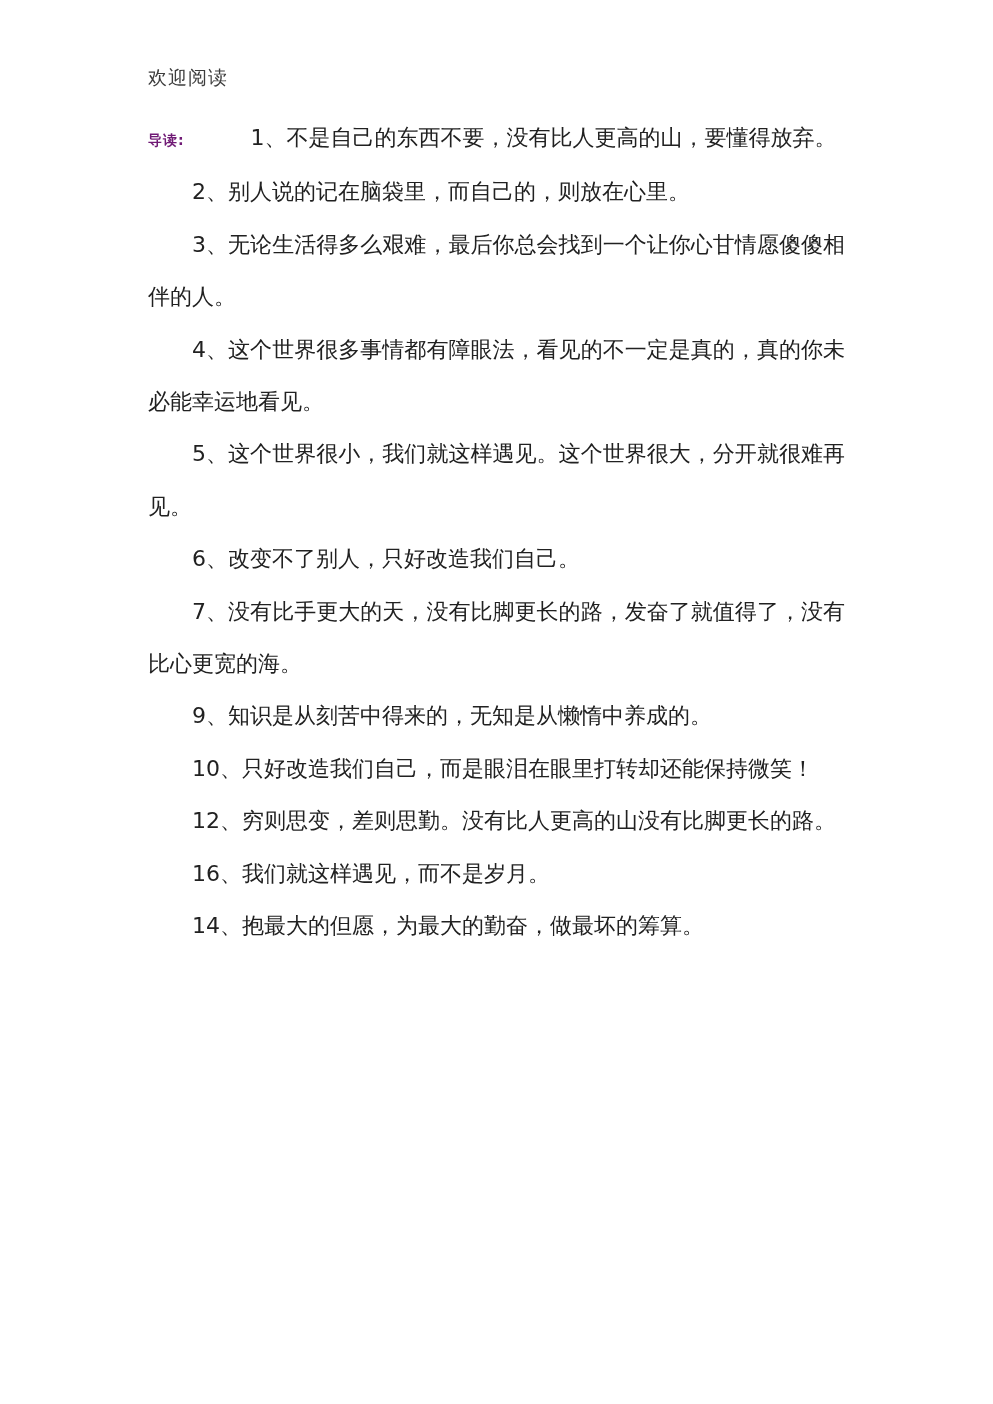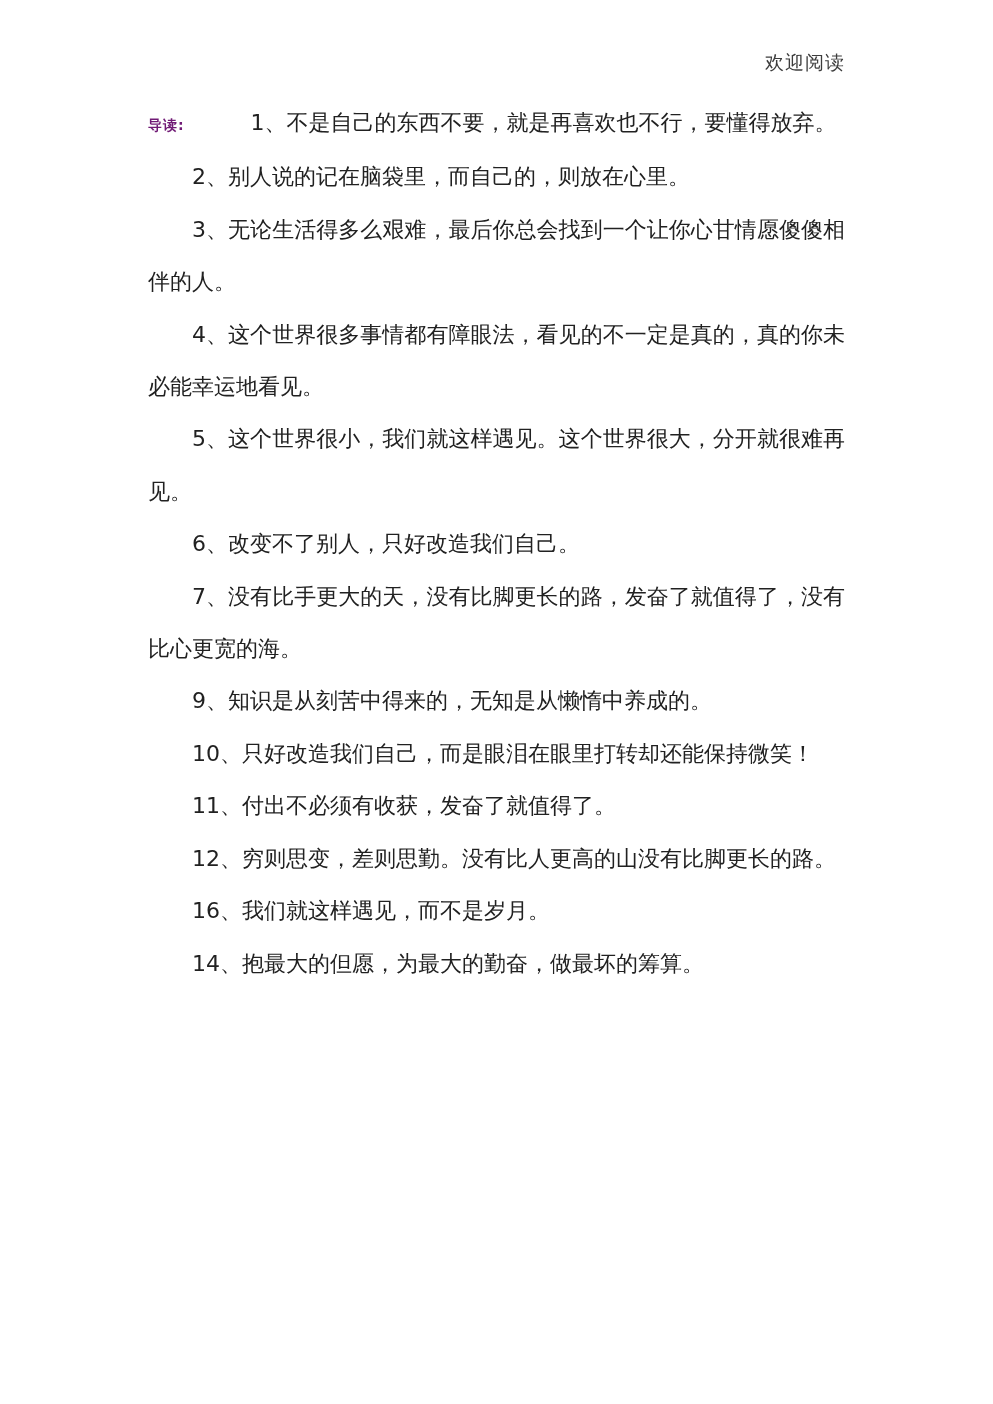--- a/index.html
+++ b/index.html
@@ -10,24 +10,24 @@
     font-family: "DejaVu Sans", "Liberation Sans", sans-serif;
     overflow: hidden;
   }
   .page {
     width: 993px;
     height: 1404px;
     background: #ffffff;
     padding: 0 148px;
   }
   .header-note {
-    padding-top: 51px;
+    padding-top: 66px;
     font-size: 19px;
     line-height: 22px;
-    text-align: right;
+    text-align: left;
     color: #3d3d3d;
     letter-spacing: 1px;
   }
   .doc-title {
     margin-top: 44px;
     font-size: 38px;
     line-height: 44px;
     font-weight: bold;
     text-align: center;
     color: #000000;
@@ -66,21 +66,21 @@
 <body>
 
 <div class="page">
 
   <div class="header-note">欢迎阅读</div>
 
 
   <div class="content">
 
     <p class="para first">
-      <span class="lead-label">导读:</span><span class="lead-gap"></span><span class="num">1、</span><span>不是自己的东西不要，就是再喜欢也不行，要懂得放弃。</span>
+      <span class="lead-label">导读:</span><span class="lead-gap"></span><span class="num">1、</span><span>不是自己的东西不要，没有比人更高的山，要懂得放弃。</span>
     </p>
 
     <p class="para">
       <span class="num">2、</span><span>别人说的记在脑袋里，而自己的，则放在心里。</span>
     </p>
 
     <p class="para">
       <span class="num">3、</span><span>无论生活得多么艰难，最后你总会找到一个让你心甘情愿傻傻相伴的人。</span>
     </p>
 
@@ -102,23 +102,20 @@
 
 
     <p class="para">
       <span class="num">9、</span><span>知识是从刻苦中得来的，无知是从懒惰中养成的。</span>
     </p>
 
     <p class="para">
       <span class="num">10、</span><span>只好改造我们自己，而是眼泪在眼里打转却还能保持微笑！</span>
     </p>
 
-    <p class="para">
-      <span class="num">11、</span><span>付出不必须有收获，发奋了就值得了。</span>
-    </p>
 
     <p class="para">
       <span class="num">12、</span><span>穷则思变，差则思勤。没有比人更高的山没有比脚更长的路。</span>
     </p>
 
     <p class="para">
       <span class="num">16、</span><span>我们就这样遇见，而不是岁月。</span>
     </p>
 
     <p class="para">

